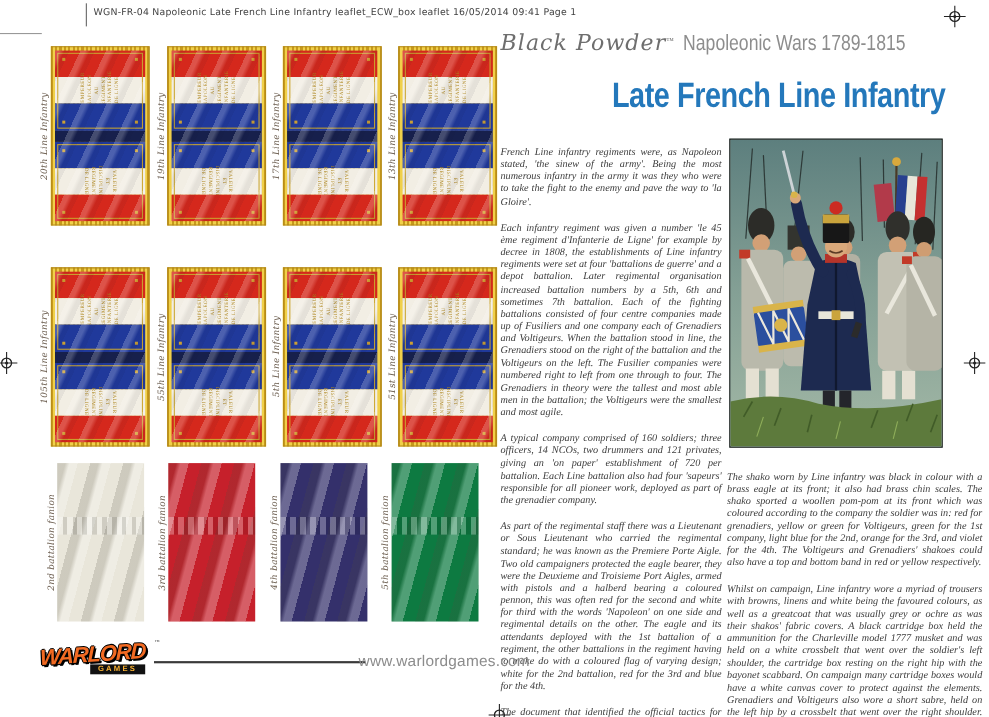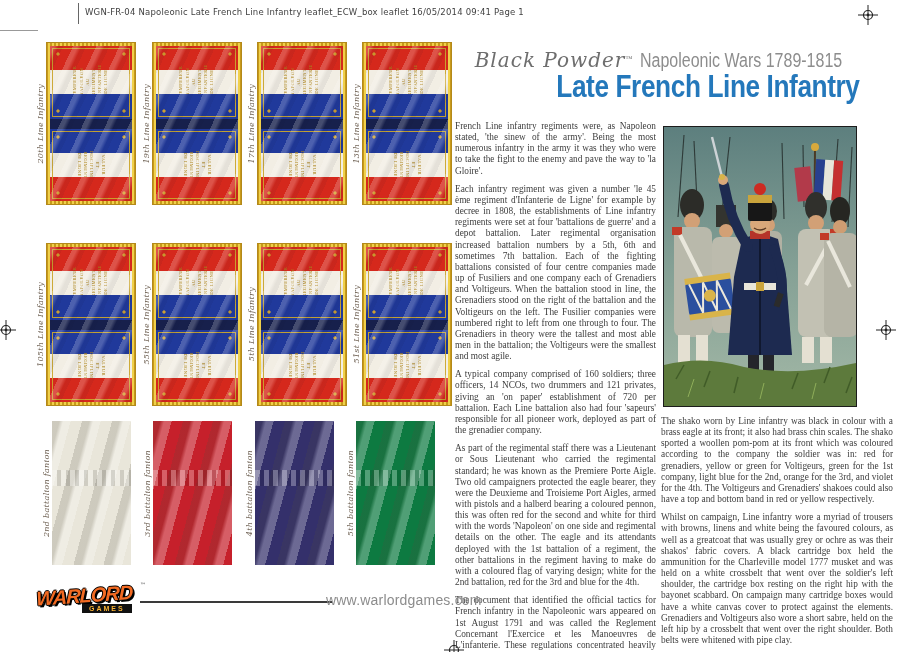--- a/index.html
+++ b/index.html
@@ -8,33 +8,33 @@
 
   
   .job-header{position:absolute;left:85px;top:7px;font:8.5px "DejaVu Sans",sans-serif;
               color:#3f3f3f;letter-spacing:.2px;white-space:nowrap;}
   .tick-v{position:absolute;left:78px;top:3px;width:1px;height:21px;background:#666;}
   .tick-h{position:absolute;left:0;top:30px;width:38px;height:1px;background:#999;}
   .regmark{position:absolute;width:20px;height:20px;}
   .regmark svg{display:block;}
 
   
-  .brand-line{position:absolute;left:455px;top:48px;width:438px;text-align:right;white-space:nowrap;}
+  .brand-line{position:absolute;left:455px;top:26px;width:438px;text-align:left;white-space:nowrap;}
   .brand-script{font-family:"DejaVu Serif",serif;font-style:italic;font-size:20px;color:#6e6e6e;letter-spacing:1px;}
   .brand-tm{font-size:7px;color:#6e6e6e;vertical-align:super;}
   .brand-suffix{display:inline-block;transform:scaleX(.8);transform-origin:left center;
                 font-family:"Liberation Sans",sans-serif;font-size:20px;font-weight:500;color:#8d8d8d;margin-left:4px;}
   .page-title{position:absolute;left:455px;top:68px;width:438px;text-align:right;}
   .page-title span{display:inline-block;transform:scaleX(.82);transform-origin:center;
                    font-family:"Liberation Sans",sans-serif;font-weight:bold;font-size:32px;
                    letter-spacing:-.5px;color:#2478bb;}
 
   
   .col{position:absolute;}
-  .col p{margin:0 0 7px 0;font-size:9.3px;line-height:1.2;text-align:justify;color:#3d3d3d;}
+  .col p{margin:13px 0 7px 0;font-size:9.3px;line-height:1.2;text-align:justify;color:#3d3d3d;font-style:italic;}
   #col-left{left:455px;top:121px;width:201px;}
   #col-right{left:661px;top:416px;width:232px;}
 
   
   .painting{position:absolute;left:663px;top:126px;width:194px;height:281px;
             border:1px solid #1c1c1c;box-sizing:border-box;background:#7d988f;}
   .painting svg{display:block;}
 
   
   .flag-cell{position:absolute;width:102px;height:163px;}

